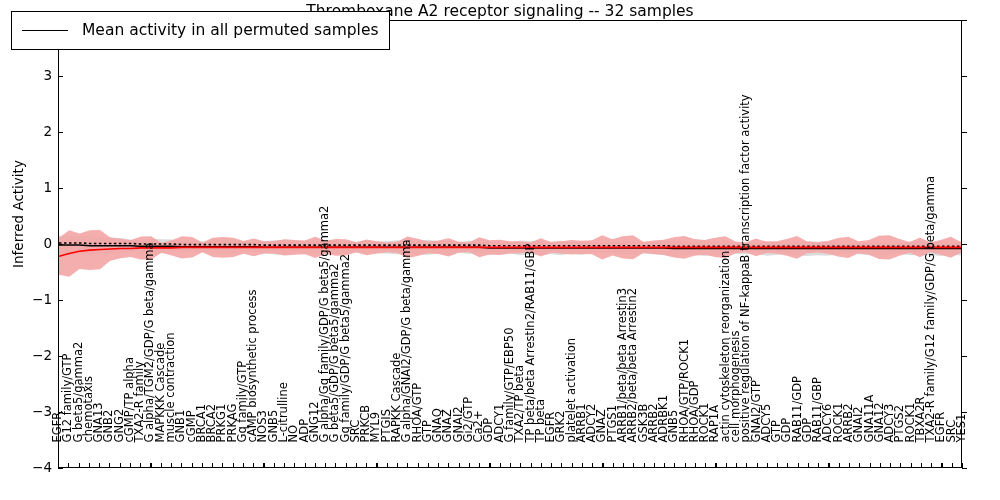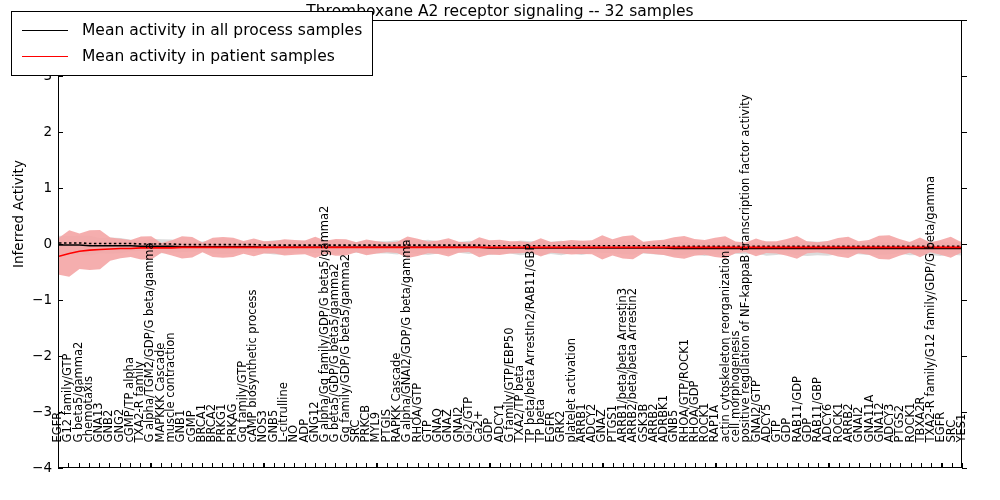--- a/index.html
+++ b/index.html
@@ -269,21 +269,17 @@
       <div class="xlab" style="left: 883.45px; bottom: 26px;">EGFR</div>
       <div class="xtick-mark" style="left: 893.73px;"></div>
       <div class="xlab" style="left: 893.73px; bottom: 26px;">SRC</div>
       <div class="xtick-mark" style="left: 904px;"></div>
       <div class="xlab" style="left: 904px; bottom: 26px;">YES1</div>
     </div>
 
   <div id="legend">
     <div class="legend-row">
       <span class="legend-swatch" id="sw0" style="border-top-color: rgb(0, 0, 0);"></span>
-      <span class="legend-text">Mean activity in all process samples</span>
-    </div>
-    <div class="legend-row">
-      <span class="legend-swatch" id="sw1" style="border-top-color: rgb(255, 0, 0);"></span>
-      <span class="legend-text">Mean activity in patient samples</span>
+      <span class="legend-text">Mean activity in all permuted samples</span>
     </div>
   </div>
 
 </div>
 
 </body></html>

